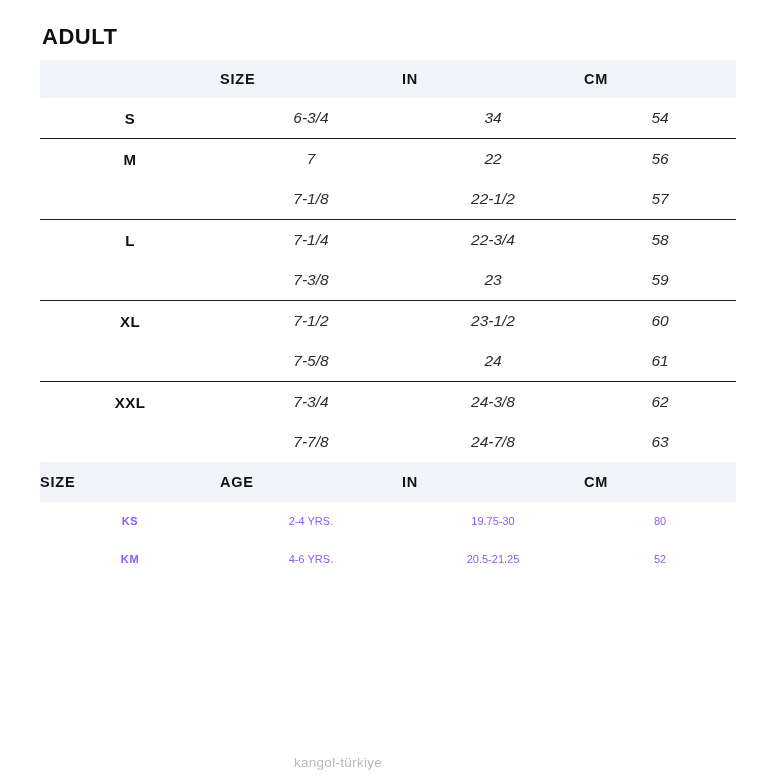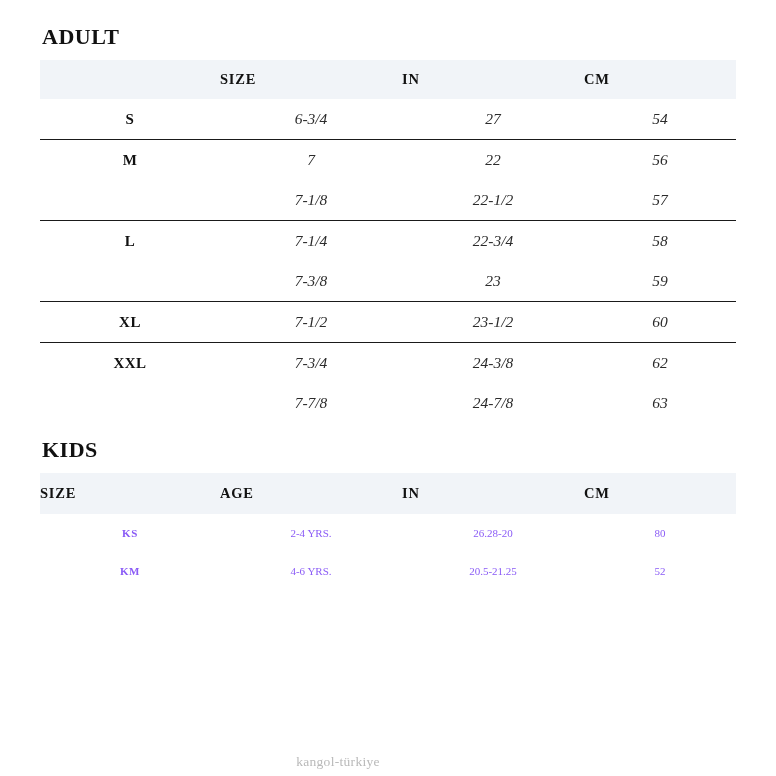--- a/index.html
+++ b/index.html
@@ -13,21 +13,20 @@
     font-family: "Liberation Sans", sans-serif;
     color: #1a1a1a;
     overflow: hidden;
   }
   .page {
     position: relative;
     width: 676px;
     height: 776px;
     box-sizing: border-box;
     padding: 24px 40px 0 40px;
-    font-family: Liberation Serif, serif;
   }
   .section-title {
     font-size: 22px;
     font-weight: bold;
     letter-spacing: 0.5px;
     color: #111111;
     margin: 0 0 10px 2px;
   }
   .section-title.kids {
     margin-top: 14px;
@@ -121,21 +120,21 @@
         <th class="blank"></th>
         <th>SIZE</th>
         <th>IN</th>
         <th>CM</th>
       </tr>
     </thead>
     <tbody>
       <tr class="group-start first-row">
         <td class="label">S</td>
         <td>6-3/4</td>
-        <td>27</td>
+        <td>34</td>
         <td>54</td>
       </tr>
       <tr class="group-start">
         <td class="label">M</td>
         <td>7</td>
         <td>22</td>
         <td>56</td>
       </tr>
       <tr>
         <td class="label"></td>
@@ -154,57 +153,62 @@
         <td>7-3/8</td>
         <td>23</td>
         <td>59</td>
       </tr>
       <tr class="group-start">
         <td class="label">XL</td>
         <td>7-1/2</td>
         <td>23-1/2</td>
         <td>60</td>
       </tr>
+      <tr>
+        <td class="label"></td>
+        <td>7-5/8</td>
+        <td>24</td>
+        <td>61</td>
+      </tr>
       <tr class="group-start">
         <td class="label">XXL</td>
         <td>7-3/4</td>
         <td>24-3/8</td>
         <td>62</td>
       </tr>
       <tr>
         <td class="label"></td>
         <td>7-7/8</td>
         <td>24-7/8</td>
         <td>63</td>
       </tr>
     </tbody>
   </table>
 
-  <h2 class="section-title kids">KIDS</h2>
 
   <table class="size-table kids-table">
     <colgroup>
       <col class="c-size">
         <col class="c-mid">
         <col class="c-in">
         <col class="c-cm">
     </colgroup>
     <thead>
       <tr>
         <th>SIZE</th>
         <th>AGE</th>
         <th>IN</th>
         <th>CM</th>
       </tr>
     </thead>
     <tbody>
       <tr>
         <td class="label">KS</td>
         <td>2-4 YRS.</td>
-        <td>26.28-20</td>
+        <td>19.75-30</td>
         <td>80</td>
       </tr>
       <tr>
         <td class="label">KM</td>
         <td>4-6 YRS.</td>
         <td>20.5-21.25</td>
         <td>52</td>
       </tr>
     </tbody>
   </table>

